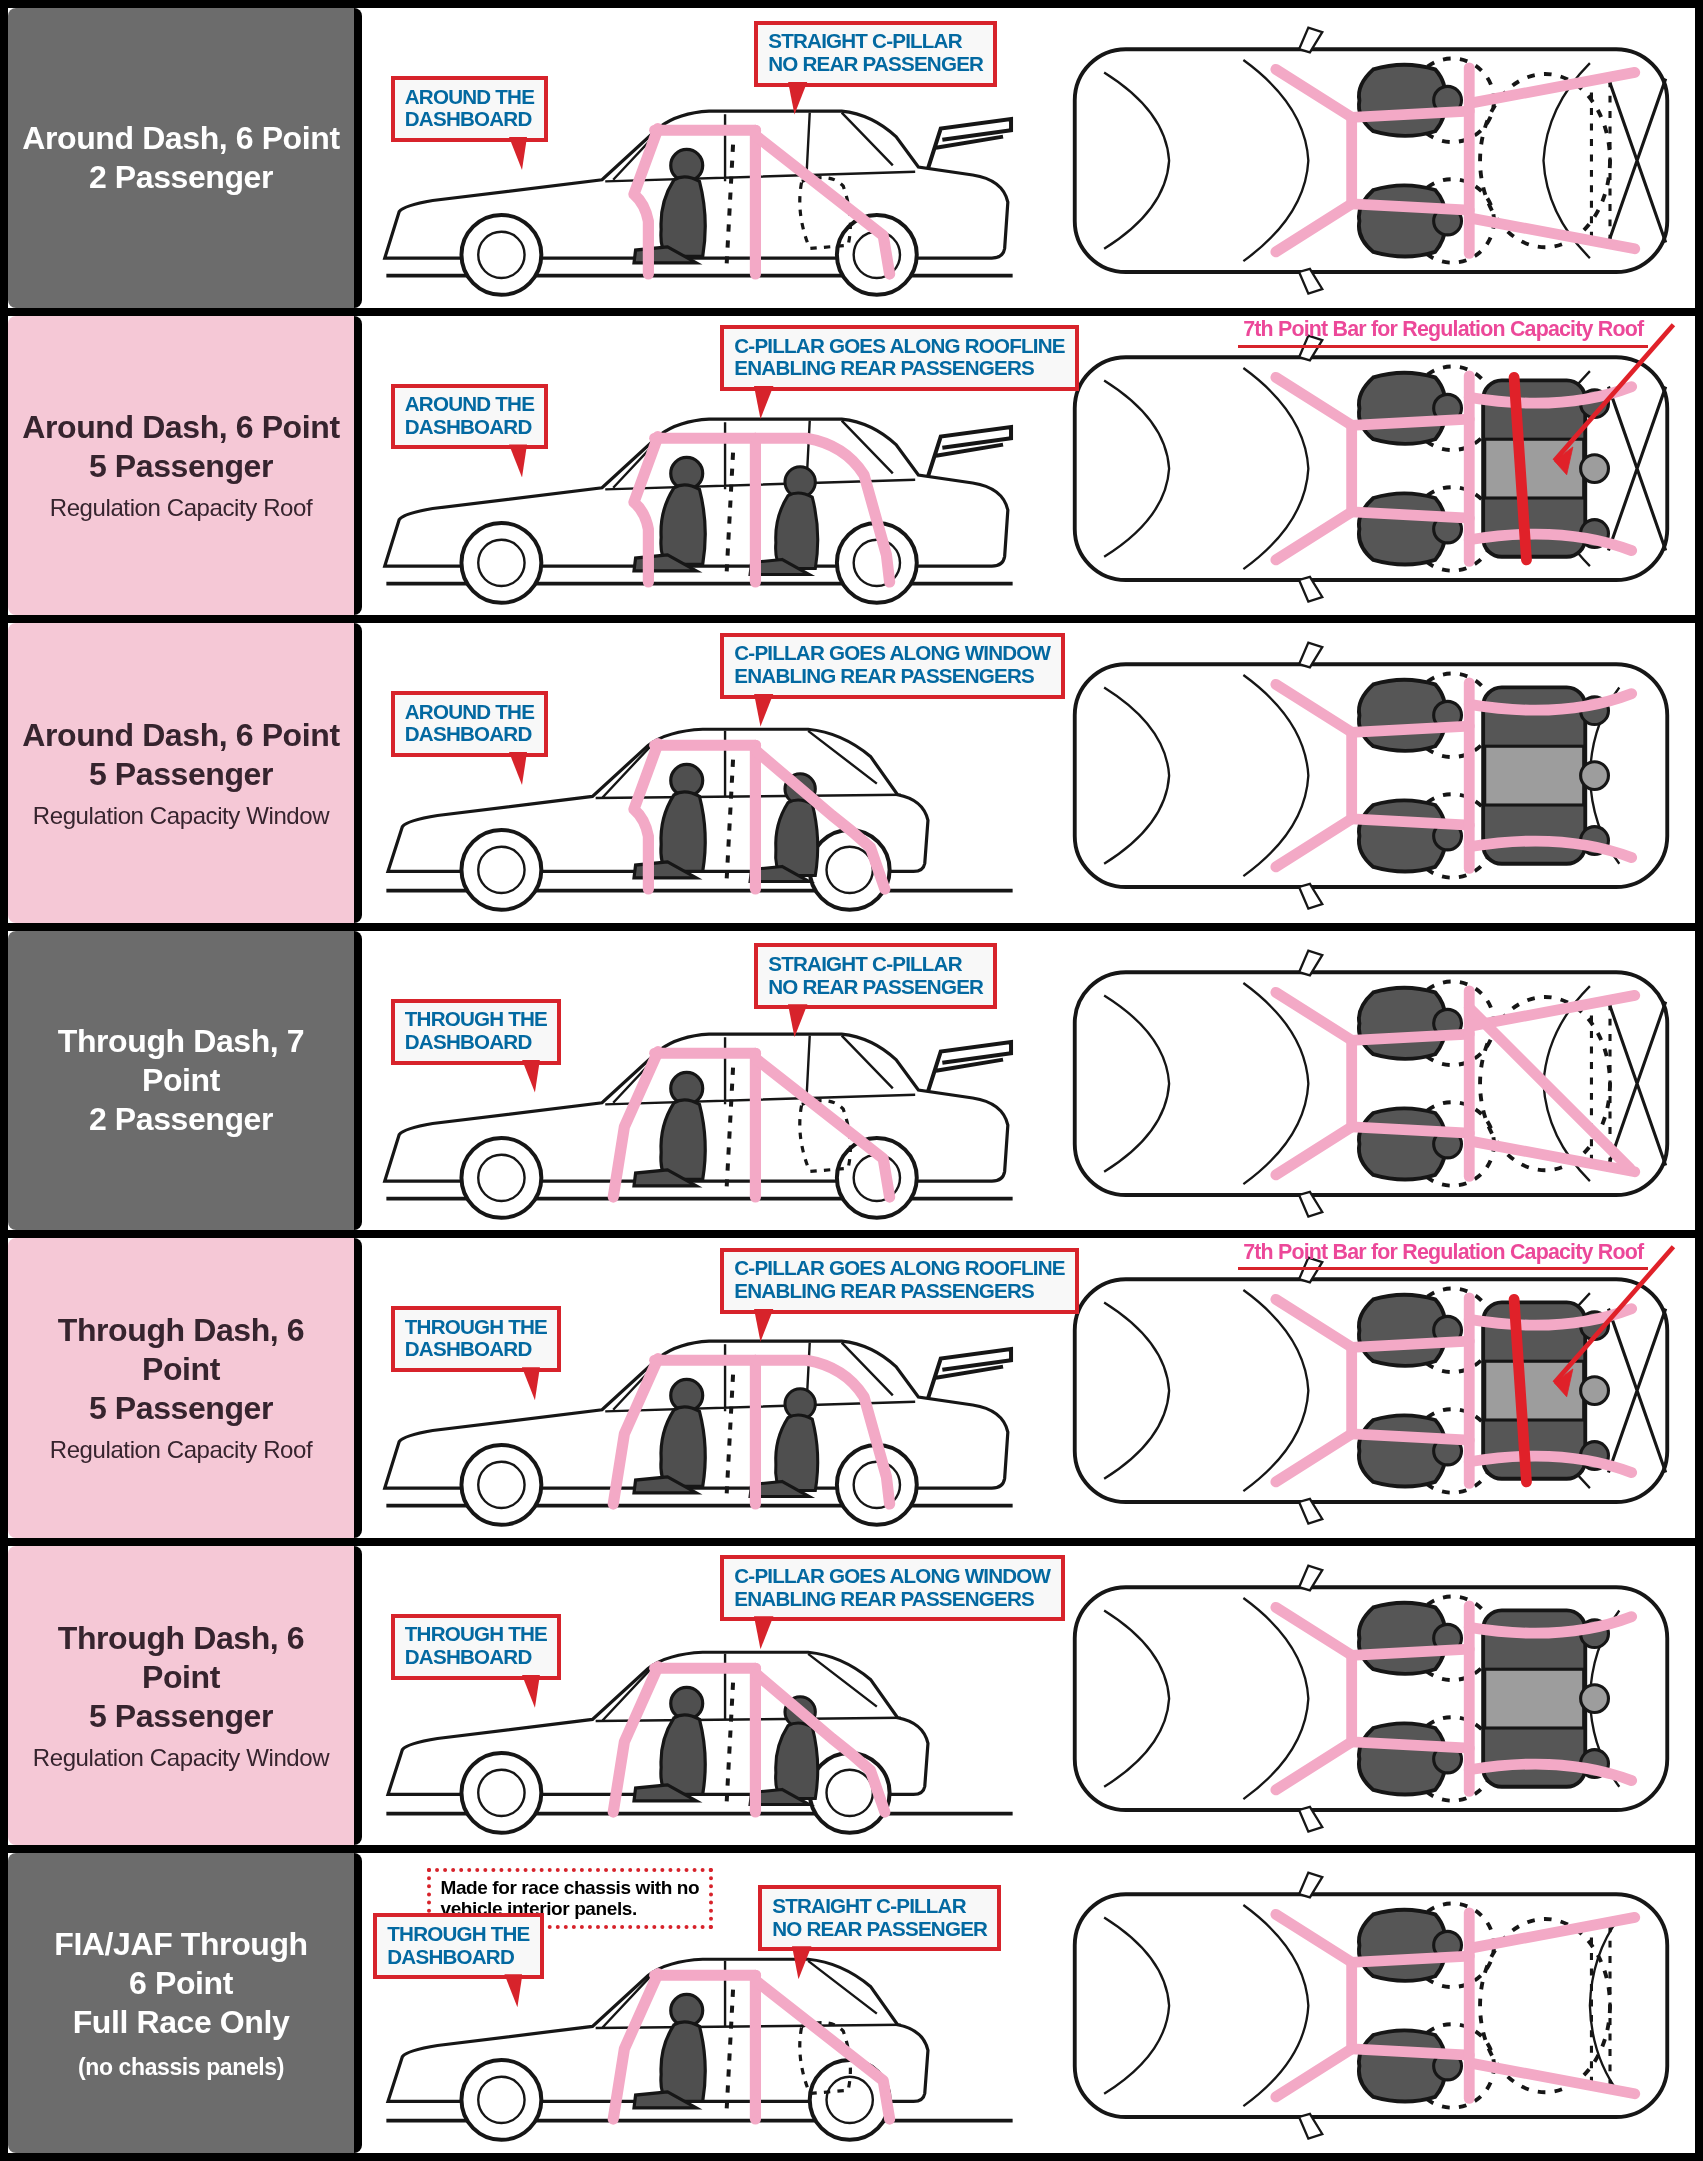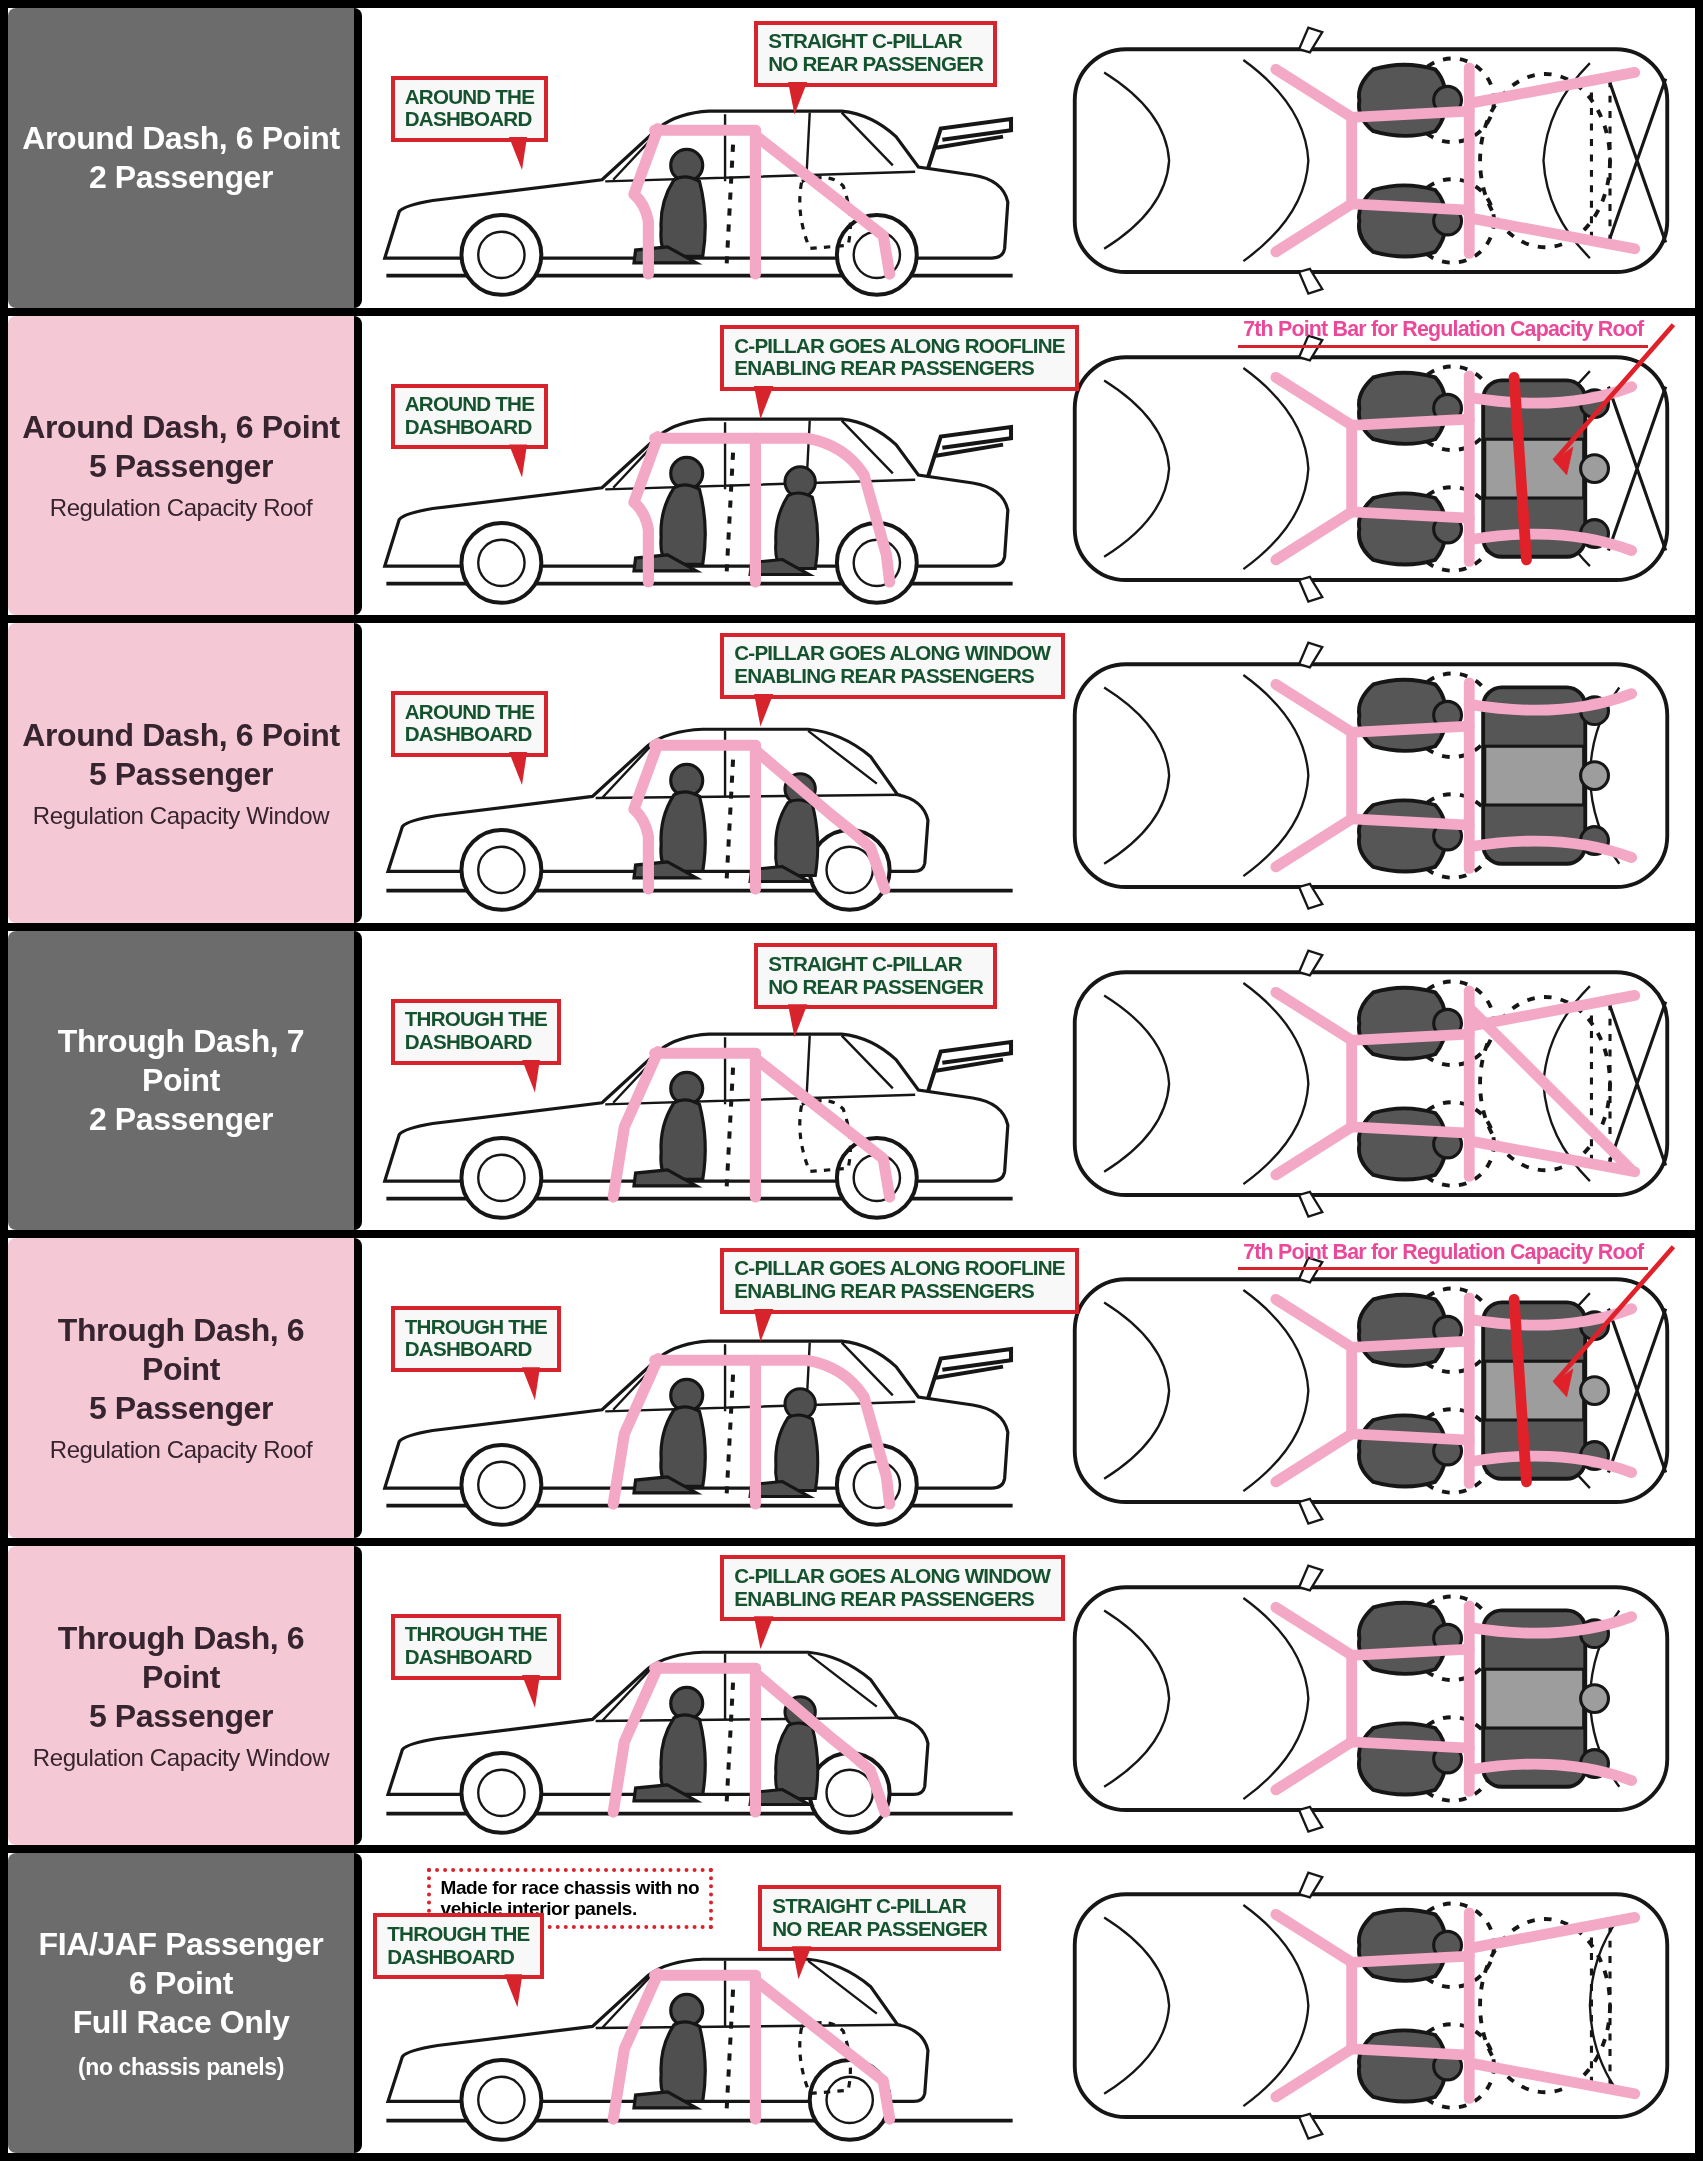--- a/index.html
+++ b/index.html
@@ -11,21 +11,21 @@
     justify-content:center;align-items:center;text-align:center;padding:0 8px;box-sizing:border-box;border-radius:8px;}
   .label.gray{background:#6c6c6c;color:#ffffff;}
   .label.pink{background:#f5c8d6;color:#36242e;}
   .title{font-size:32px;font-weight:bold;line-height:1.22;letter-spacing:-0.4px;}
   .subtitle{font-size:24px;line-height:1.2;margin-top:8px;letter-spacing:-0.4px;}
   .label.pink .subtitle{font-weight:400;}
   .label.gray .subtitle{font-weight:bold;font-size:23px;margin-top:12.7px;}
   .diagram{position:relative;flex:1;min-width:0;overflow:hidden;background:#fff;}
   svg.side{position:absolute;left:1.6px;bottom:0;height:100%;width:671px;}
   svg.top{position:absolute;right:3.2px;bottom:0;height:100%;width:642px;}
-  .callout{position:absolute;z-index:4;background:#f8f8f8;border:4px solid #d7232b;color:#14532d;
+  .callout{position:absolute;z-index:4;background:#f8f8f8;border:4px solid #d7232b;color:#0369a1;
     font-weight:bold;font-size:20.6px;line-height:1.1;letter-spacing:-0.8px;padding:5.5px 10.3px 7.1px;
     white-space:pre-line;}
   .callout.t-dash::after{content:"";position:absolute;right:17.4px;bottom:-32px;width:25px;height:33px;
     background:#d7232b;clip-path:polygon(28% 0,100% 0,80% 100%);}
   .callout.t-cpl::after{content:"";position:absolute;left:30px;bottom:-32px;width:27px;height:33px;
     background:#d7232b;clip-path:polygon(0 0,72% 0,24% 100%);}
   .rednote{position:absolute;z-index:4;color:#ec4899;font-weight:bold;font-size:21.4px;letter-spacing:-0.8px;
     border-bottom:3.2px solid #d7232b;padding:0 4.7px 2.4px 4.7px;background:transparent;}
   .racenote{position:absolute;z-index:4;background:#fff;border:4px dotted #d7232b;color:#000000;
     font-weight:bold;font-size:19px;line-height:1.12;letter-spacing:-0.4px;padding:5.5px 9.5px;white-space:pre-line;}
@@ -499,21 +499,21 @@
   </svg>
         <div class="callout t-dash" style="left: 28.5px; top: 68px;">THROUGH THE
 DASHBOARD</div>
         <div class="callout t-cpl" style="left: 358px; top: 9.5px;">C-PILLAR GOES ALONG WINDOW
 ENABLING REAR PASSENGERS</div>
       </div>
   </div>
     <div class="row">
     <div class="label gray">
       <div class="titles">
-          <div class="title">FIA/JAF Passenger</div>
+          <div class="title">FIA/JAF Through</div>
           <div class="title">6 Point</div>
           <div class="title">Full Race Only</div>
           <div class="subtitle">(no chassis panels)</div>
         </div>
     </div>
     <div class="diagram">
         <svg class="side" viewBox="0 0 840 372" preserveAspectRatio="xMidYMax meet">
     <path d="M 28,332 L 812,332" stroke="#161616" stroke-width="5"></path>
     <path d="M 30,308 L 48,252 Q 54,244 92,238 L 286,214 L 356,150 Q 380,132 424,130 L 556,130 Q 598,134 634,164 L 668,212 Q 700,218 706,244 L 702,298 Q 700,308 688,308 Z" fill="#fff" stroke="#161616" stroke-width="4"></path>
     <path d="M 358,152 L 298,216 M 556,132 L 642,198 M 290,216 L 672,212 M 452,132 L 452,216" fill="none" stroke="#161616" stroke-width="3"></path>

